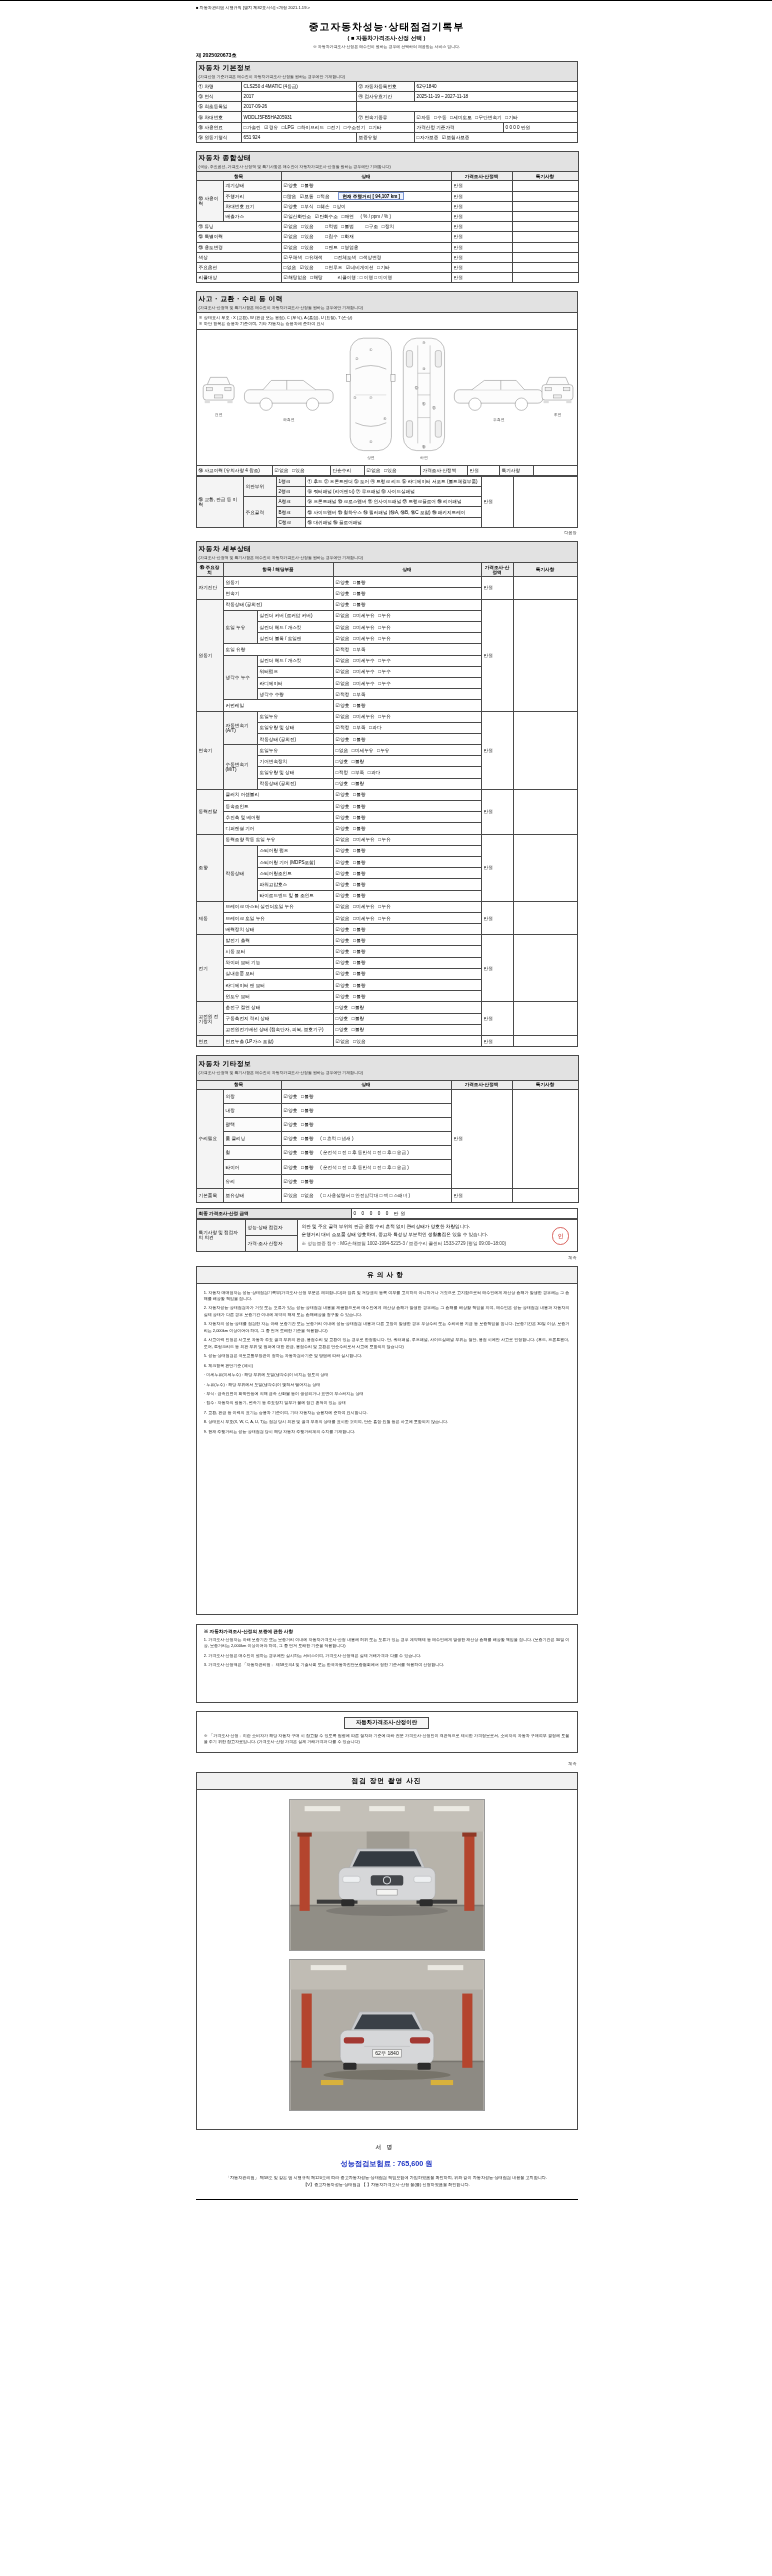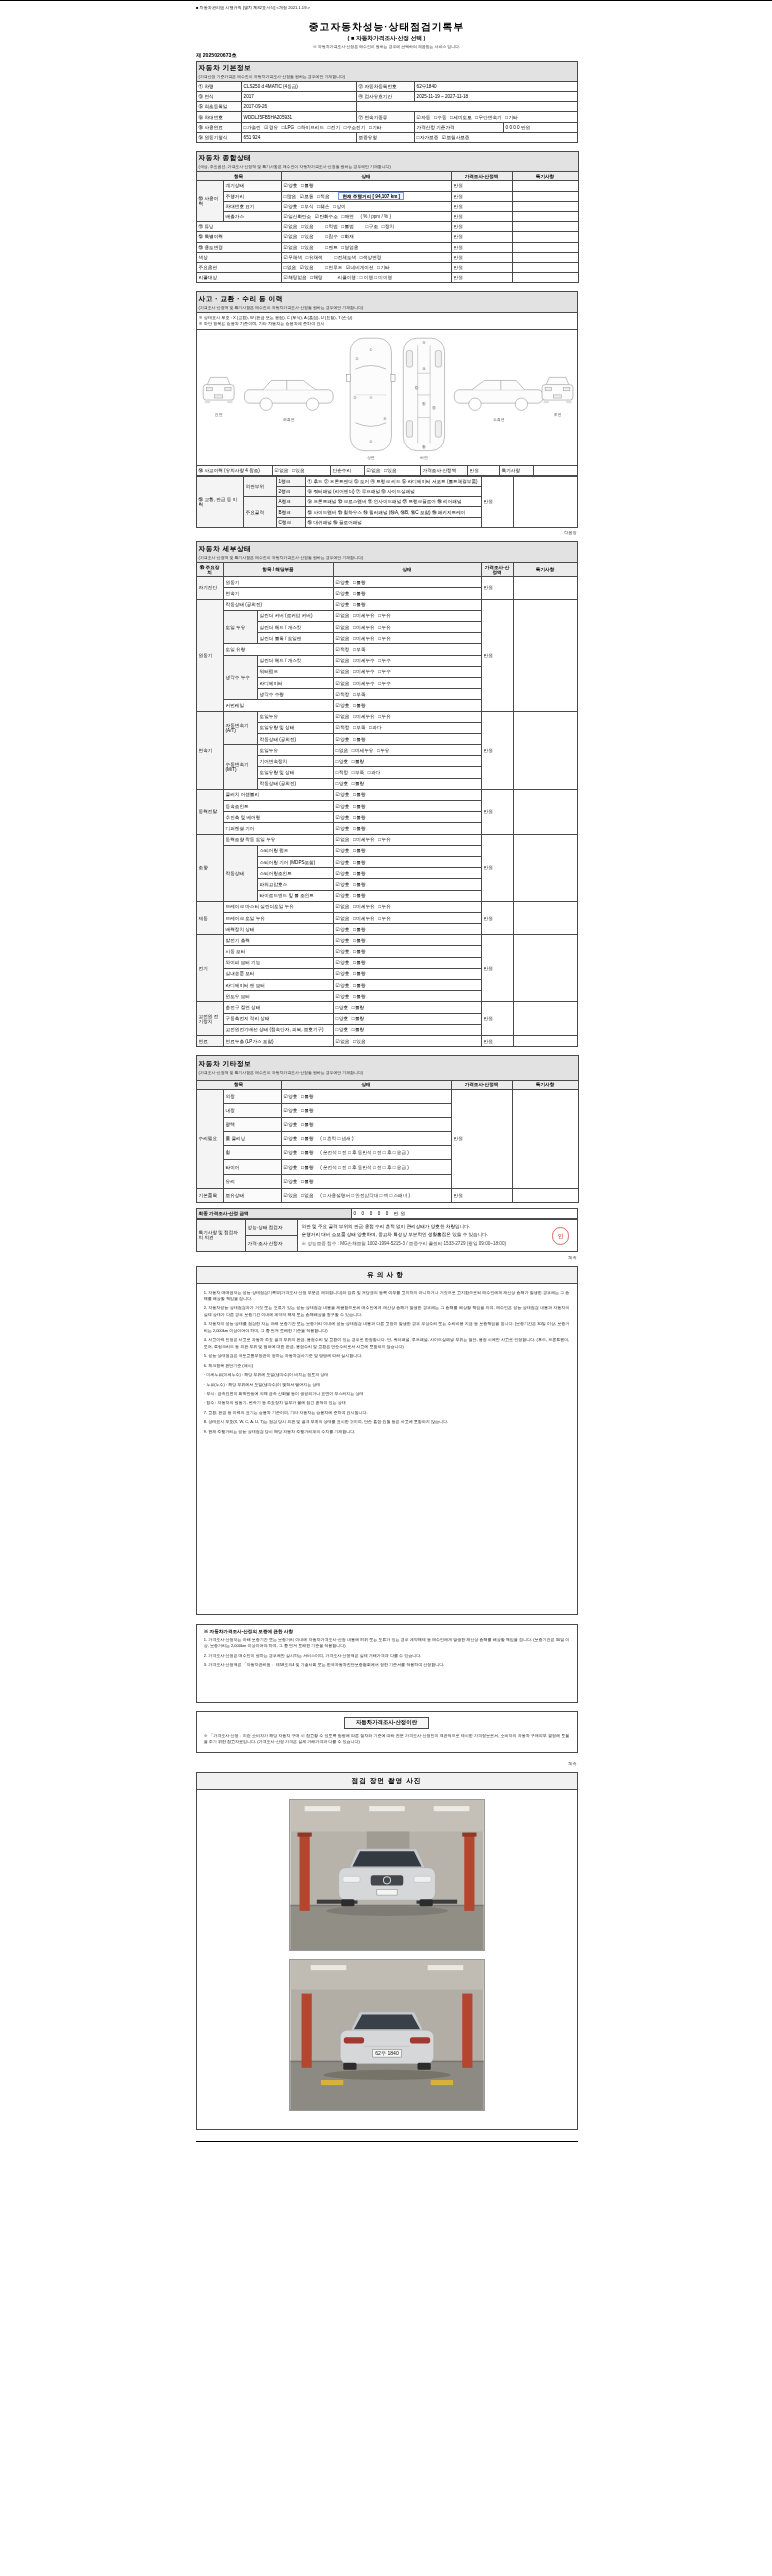--- a/index.html
+++ b/index.html
@@ -782,16 +782,25 @@
         <rect x="235" y="152" width="40" height="12" rx="5" fill="#a33832"></rect>
         <line x1="145" y1="170" x2="235" y2="170" stroke="#b9babc"></line>
         <rect x="162" y="176" width="56" height="15" fill="#f6f6f4" stroke="#777"></rect>
         <text x="190" y="187" text-anchor="middle" font-size="10" fill="#1a1a1a">62무 1840</text>
         <rect x="104" y="202" width="26" height="14" rx="3" fill="#2c2c2c"></rect>
         <rect x="250" y="202" width="26" height="14" rx="3" fill="#2c2c2c"></rect>
       </svg>
     </div>
   </div>
 
+  <div class="sig-sec">
+    <div class="sig-title">서명</div>
+    <div class="fee-line">
+      <span>성능점검보험료 :</span>
+      <span>765,600 원</span>
+    </div>
+    <div class="sig-line">「자동차관리법」 제58조 및 같은 법 시행규칙 제120조에 따라 중고자동차성능·상태점검 책임보험에 가입하였음을 확인하며, 위와 같이 자동차성능·상태점검 내용을 고지합니다.</div>
+    <div class="sig-line">【V】중고자동차성능·상태점검    【 】자동차가격조사·산정    을(를) 신청하였음을 확인합니다.</div>
+  </div>
 
   <div class="bottom-rule"></div>
 </div>
 
 
 </body></html>

